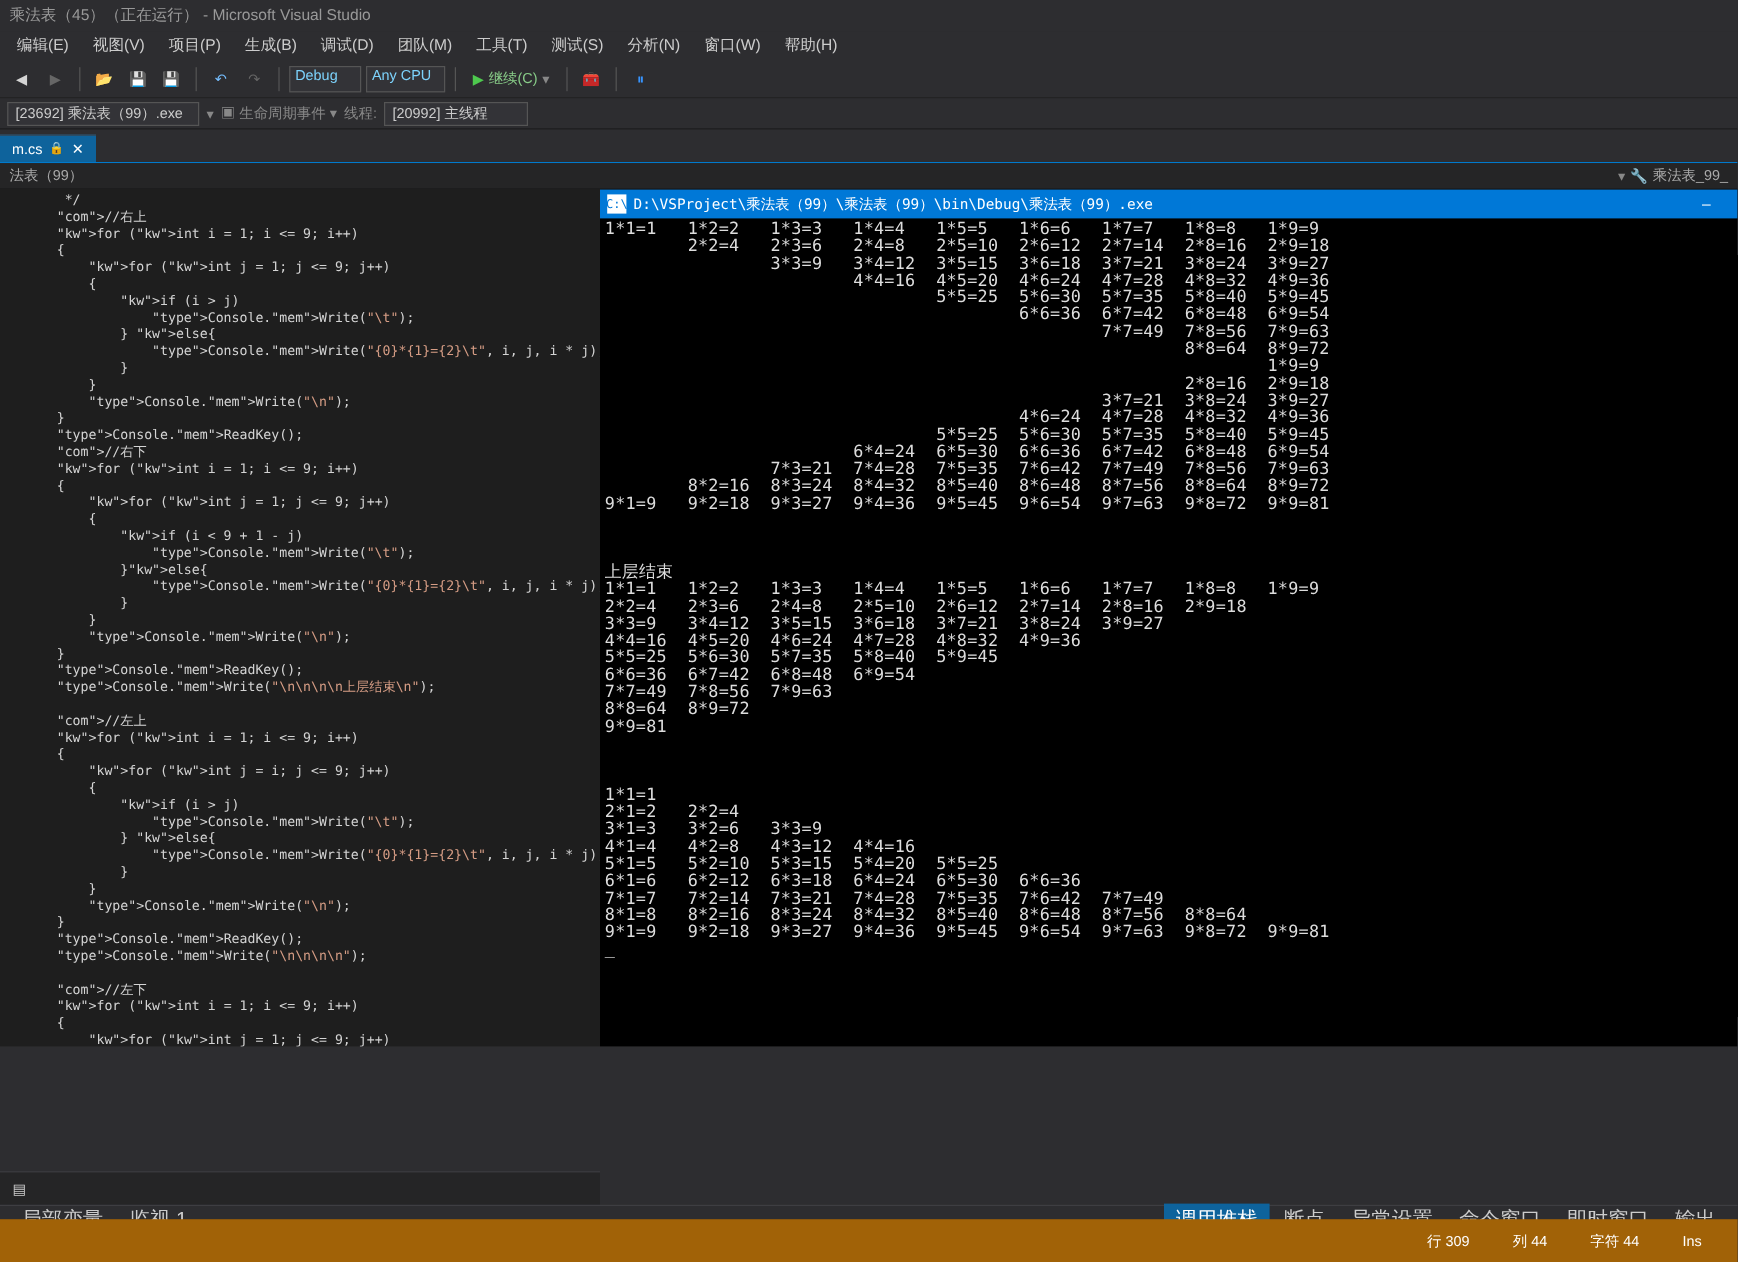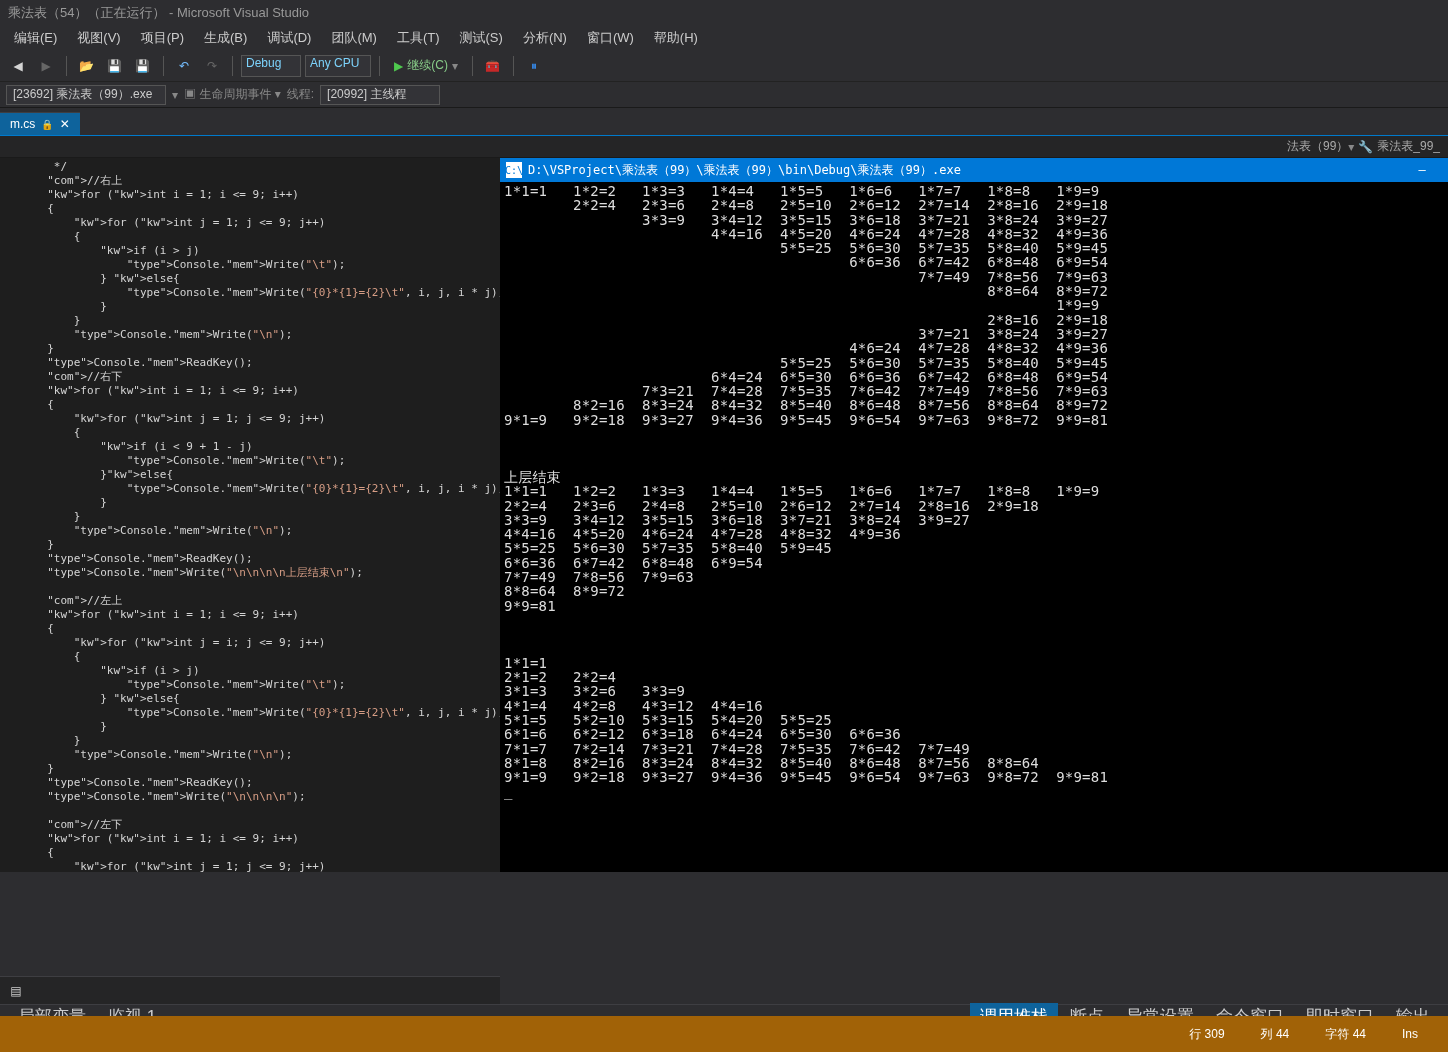--- a/index.html
+++ b/index.html
@@ -76,21 +76,21 @@
   background: #1e1e1e; color: #ccc; padding: 4px 10px;
   display: flex; align-items: center; gap: 6px;
   border-top: 1px solid #3e3e42;
   font-size: 12px;
 }
 .tab.active { background: #0e639c; color: #fff; }
 .tab .pin { font-size: 10px; }
 .tab .close { cursor: pointer; }
 .breadcrumb {
   background: #252526; height: 22px;
-  display: flex; align-items: center; justify-content: flex-end;
+  display: flex; align-items: center; justify-content: space-between;
   padding: 0 8px; color: #aaa; font-size: 12px;
   border-bottom: 1px solid #1a1a1a;
 }
 .main-split { display: flex; height: 714px; }
 .editor-pane {
   width: 500px; background: #1e1e1e;
   overflow: hidden; position: relative;
   font-family: Consolas, monospace; font-size: 11px;
 }
 .editor-content {
@@ -153,21 +153,21 @@
   display: flex; align-items: center; padding: 0 12px;
   font-size: 12px;
 }
 .statusbar .spacer { flex: 1; }
 .statusbar .cell { padding: 0 18px; }
 </style>
 </head>
 <body>
 
 <div class="titlebar">
-  <span>乘法表（54）（正在运行） - Microsoft Visual Studio</span>
+  <span>乘法表（45）（正在运行） - Microsoft Visual Studio</span>
 </div>
 
 <div class="menubar">
   <div class="menu-item">编辑(E)</div>
   <div class="menu-item">视图(V)</div>
   <div class="menu-item">项目(P)</div>
   <div class="menu-item">生成(B)</div>
   <div class="menu-item">调试(D)</div>
   <div class="menu-item">团队(M)</div>
   <div class="menu-item">工具(T)</div>

